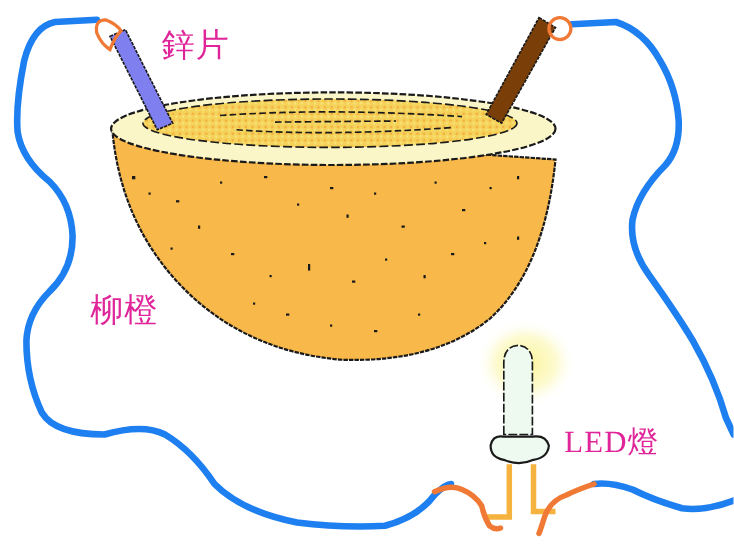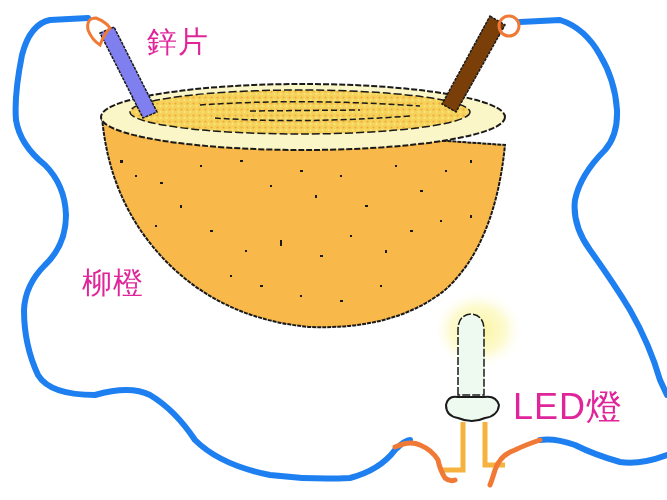--- a/index.html
+++ b/index.html
@@ -1,21 +1,21 @@
 <!DOCTYPE html>
 <html><head>
 <meta charset="utf-8">
 <style>
   html, body { margin: 0; padding: 0; background: #ffffff; }
   #stage { position: relative; width: 667px; height: 500px; overflow: hidden; background: #ffffff; }
   #stage svg { position: absolute; left: 0; top: 0; }
   .label {
     position: absolute;
     color: #e0259a;
-    font-family: Liberation Sans, sans-serif;
+    font-family: Liberation Serif, serif;
     font-size: 30px;
     line-height: 1;
     white-space: nowrap;
     letter-spacing: 1px;
   }
 </style>
 </head>
 <body>
 
 <div id="stage">
@@ -97,14 +97,14 @@
       <path d="M 446 405 Q 448 395 458 397 L 484 397 Q 496 395 499 405 Q 498 416 485 418 Q 472 424 458 418 Q 446 416 446 405 Z" fill="#eefaf0" stroke="#1a1a1a" stroke-width="2"></path>
       <path d="M 463 422 L 463 470 L 440 470" fill="none" stroke="#f6b23e" stroke-width="5"></path>
       <path d="M 485 422 L 485 465 L 505 465" fill="none" stroke="#f6b23e" stroke-width="5"></path>
       <path d="M 395 447 Q 410 440 420 445 Q 432 450 438 460 Q 440 470 445 478 Q 450 482 455 480" fill="none" stroke="#f07a35" stroke-width="5" stroke-linecap="round"></path>
       <path d="M 540 440 Q 525 445 515 450 Q 500 455 495 470 Q 492 480 490 485" fill="none" stroke="#f07a35" stroke-width="5" stroke-linecap="round"></path>
     </g>
   </svg>
 
   <div class="label" style="left:147px; top:27px;">鋅片</div>
   <div class="label" style="left:82px; top:268px;text-align:center;">柳橙</div>
-  <div class="label" style="left:513px; top:389px; font-size:36px;">LED燈</div>
+  <div class="label" style="left:513px; top:389px; font-size:28px;">LED燈</div>
 </div>
 
 </body></html>

